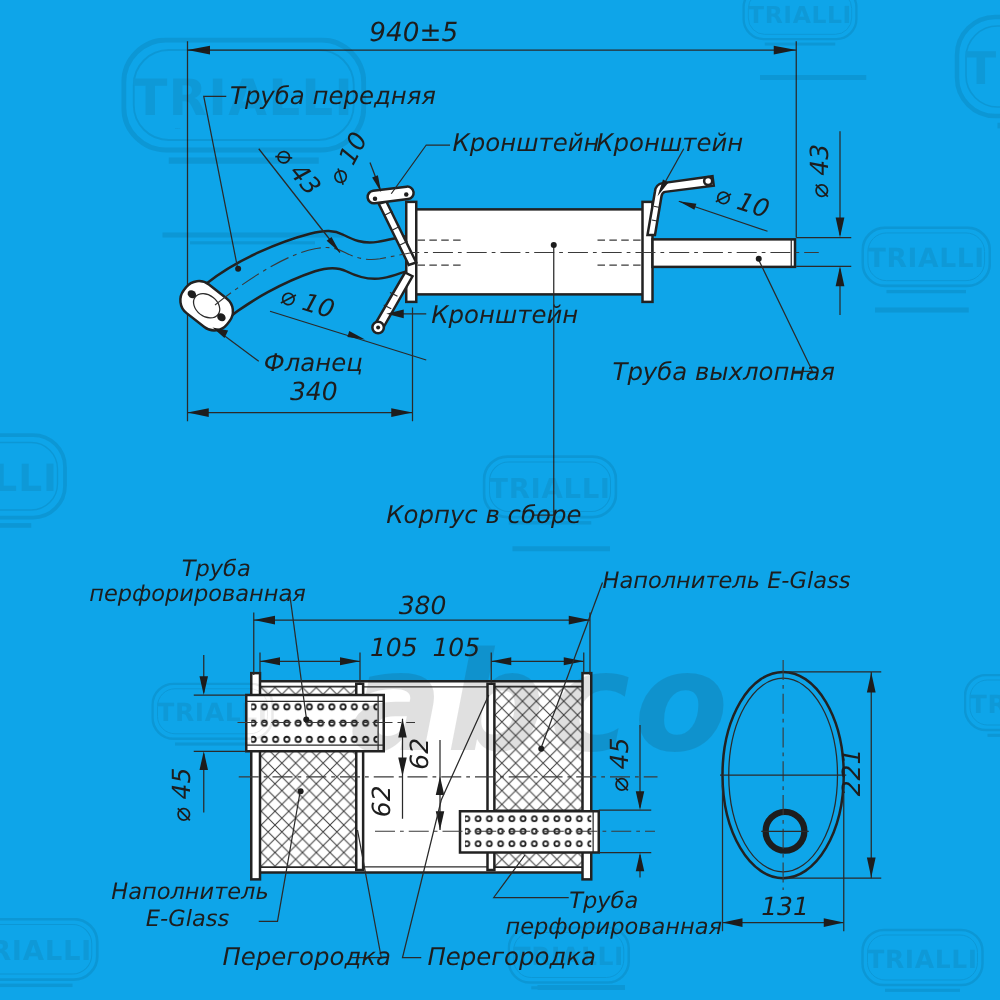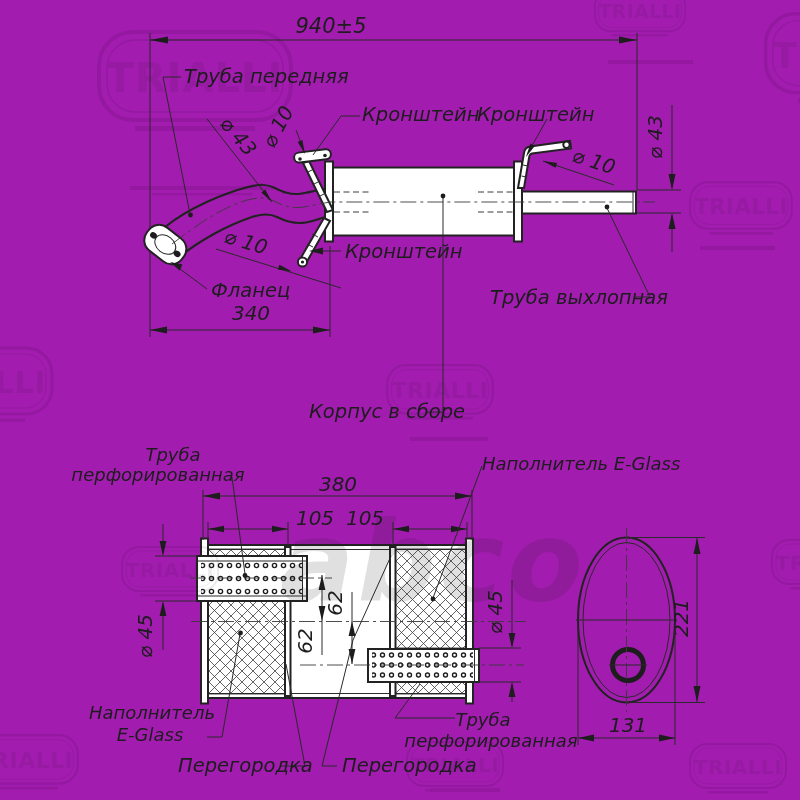--- a/index.html
+++ b/index.html
@@ -1,16 +1,16 @@
 <!DOCTYPE html>
 <html><head>
 <meta charset="utf-8">
 <style>
   html,body{margin:0;padding:0;background:#ffffff;}
-  .stage{width:800px;height:800px;position:relative;background:#a21caf;overflow:hidden;}
+  .stage{width:800px;height:800px;position:relative;background:#0ea5e9;overflow:hidden;}
   svg{position:absolute;left:0;top:0;}
   svg text{font-family:"DejaVu Sans",sans-serif;font-style:italic;fill:#1d1d1d;}
   .lbl{font-size:19.5px;}
   .dim{font-size:20px;}
   .dimbig{font-size:21px;}
   .sm{font-size:18px;}
   .outline{stroke:#222;stroke-width:2;fill:none;}
   .outlineF{stroke:#222;stroke-width:2;fill:#fff;}
   .thin{stroke:#2a2a2a;stroke-width:1;fill:none;}
   .cl{stroke:#3a3a3a;stroke-width:0.9;fill:none;stroke-dasharray:16 4 3 4;}

